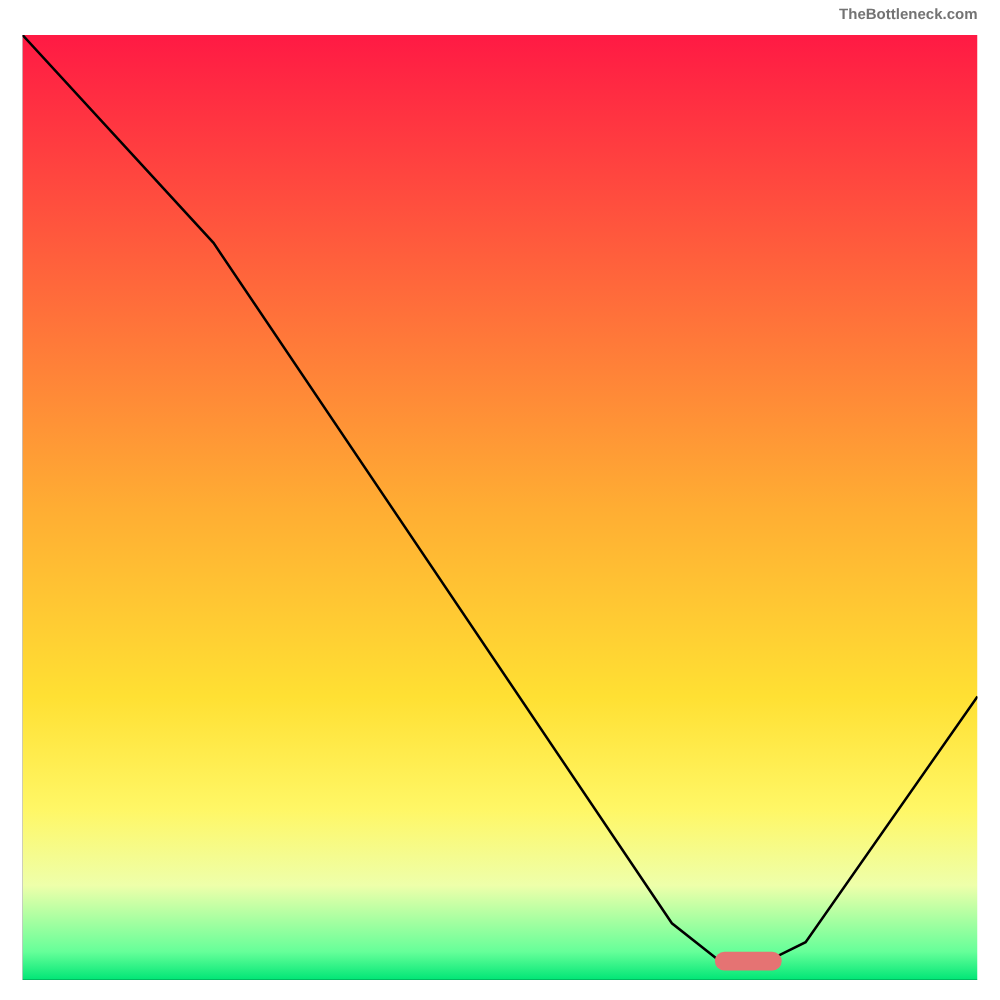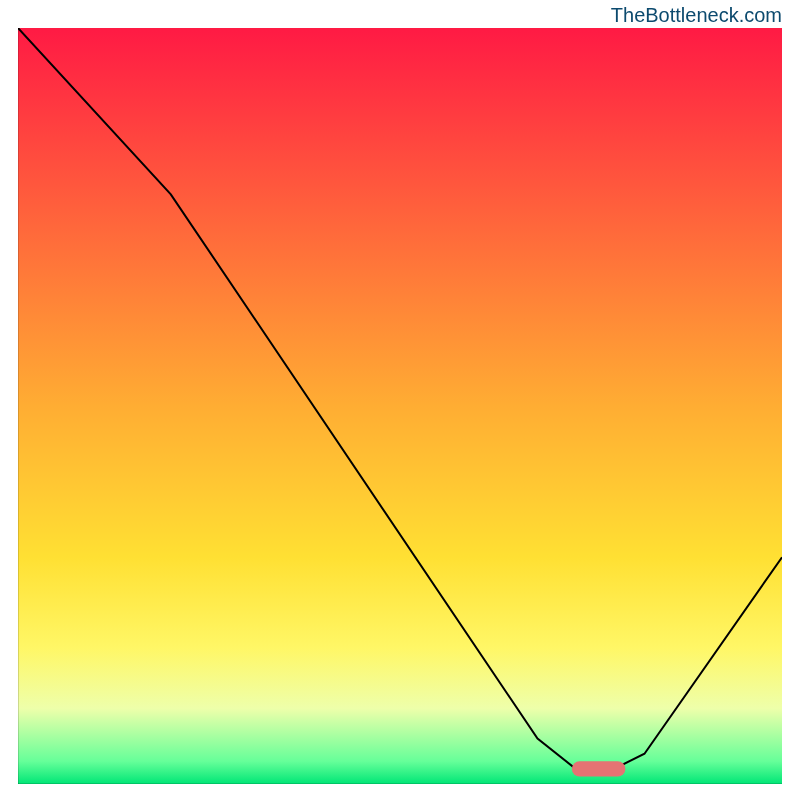--- a/index.html
+++ b/index.html
@@ -8,23 +8,23 @@
     width: 800px;
     height: 800px;
     background: #ffffff;
     font-family: Arial, sans-serif;
     position: relative;
   }
   .watermark {
     position: absolute;
     top: 4px;
     right: 18px;
-    font-size: 20px;
-    font-weight: normal;
-    color: #0c4a6e;
+    font-size: 12px;
+    font-weight: bold;
+    color: #737373;
     z-index: 10;
   }
   .chart-area {
     position: absolute;
     left: 18px;
     top: 28px;
     width: 764px;
     height: 756px;
     box-sizing: border-box;
   }

